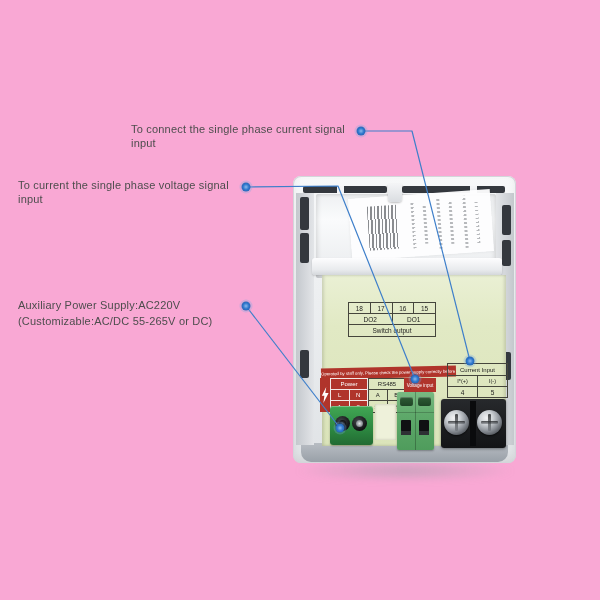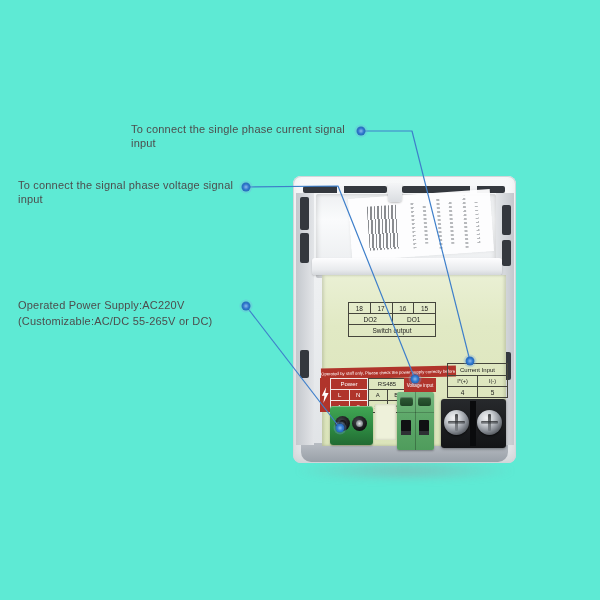--- a/index.html
+++ b/index.html
@@ -1,16 +1,16 @@
 <!DOCTYPE html>
 <html><head>
 <meta charset="utf-8">
 <style>
   html,body{margin:0;padding:0;background:#fff;}
-  .stage{position:relative;width:600px;height:600px;background:#5eead4;overflow:hidden;
+  .stage{position:relative;width:600px;height:600px;background:#f9a8d4;overflow:hidden;
          font-family:"Liberation Sans",sans-serif;}
   .abs{position:absolute;}
 
   
   .ann{position:absolute;color:#4d4d4d;font-size:11px;line-height:14px;letter-spacing:.2px;z-index:40;}
   .ann div{white-space:nowrap;}
   .ann3{line-height:16px;}
 
   
   .lines-svg{position:absolute;left:0;top:0;z-index:50;pointer-events:none;}
@@ -247,25 +247,25 @@
       <div class="cross-h"></div>
       <div class="cross-v"></div>
     </div>
   </div>
 
   <div class="ann" style="left:131px;top:122px;">
     <div>To connect the single phase current signal</div>
     <div>input</div>
   </div>
   <div class="ann" style="left:18px;top:178px;">
-    <div>To connect the signal phase voltage signal</div>
+    <div>To current the single phase voltage signal</div>
     <div>input</div>
   </div>
   <div class="ann ann3" style="left:18px;top:297px;">
-    <div>Operated Power Supply:AC220V</div>
+    <div>Auxiliary Power Supply:AC220V</div>
     <div>(Customizable:AC/DC 55-265V or DC)</div>
   </div>
 
   <svg class="lines-svg" width="600" height="600">
     <polyline points="361,131 412,131 470,361" fill="none" stroke="#3e7fca" stroke-width="1.2" stroke-linejoin="round"></polyline>
     <polyline points="246,187 338,186 415,379" fill="none" stroke="#3e7fca" stroke-width="1.2" stroke-linejoin="round"></polyline>
     <polyline points="246,306 340,428" fill="none" stroke="#3e7fca" stroke-width="1.2" stroke-linejoin="round"></polyline>
   </svg>
 
   <div class="dot" style="left:361px;top:131px;"></div>

